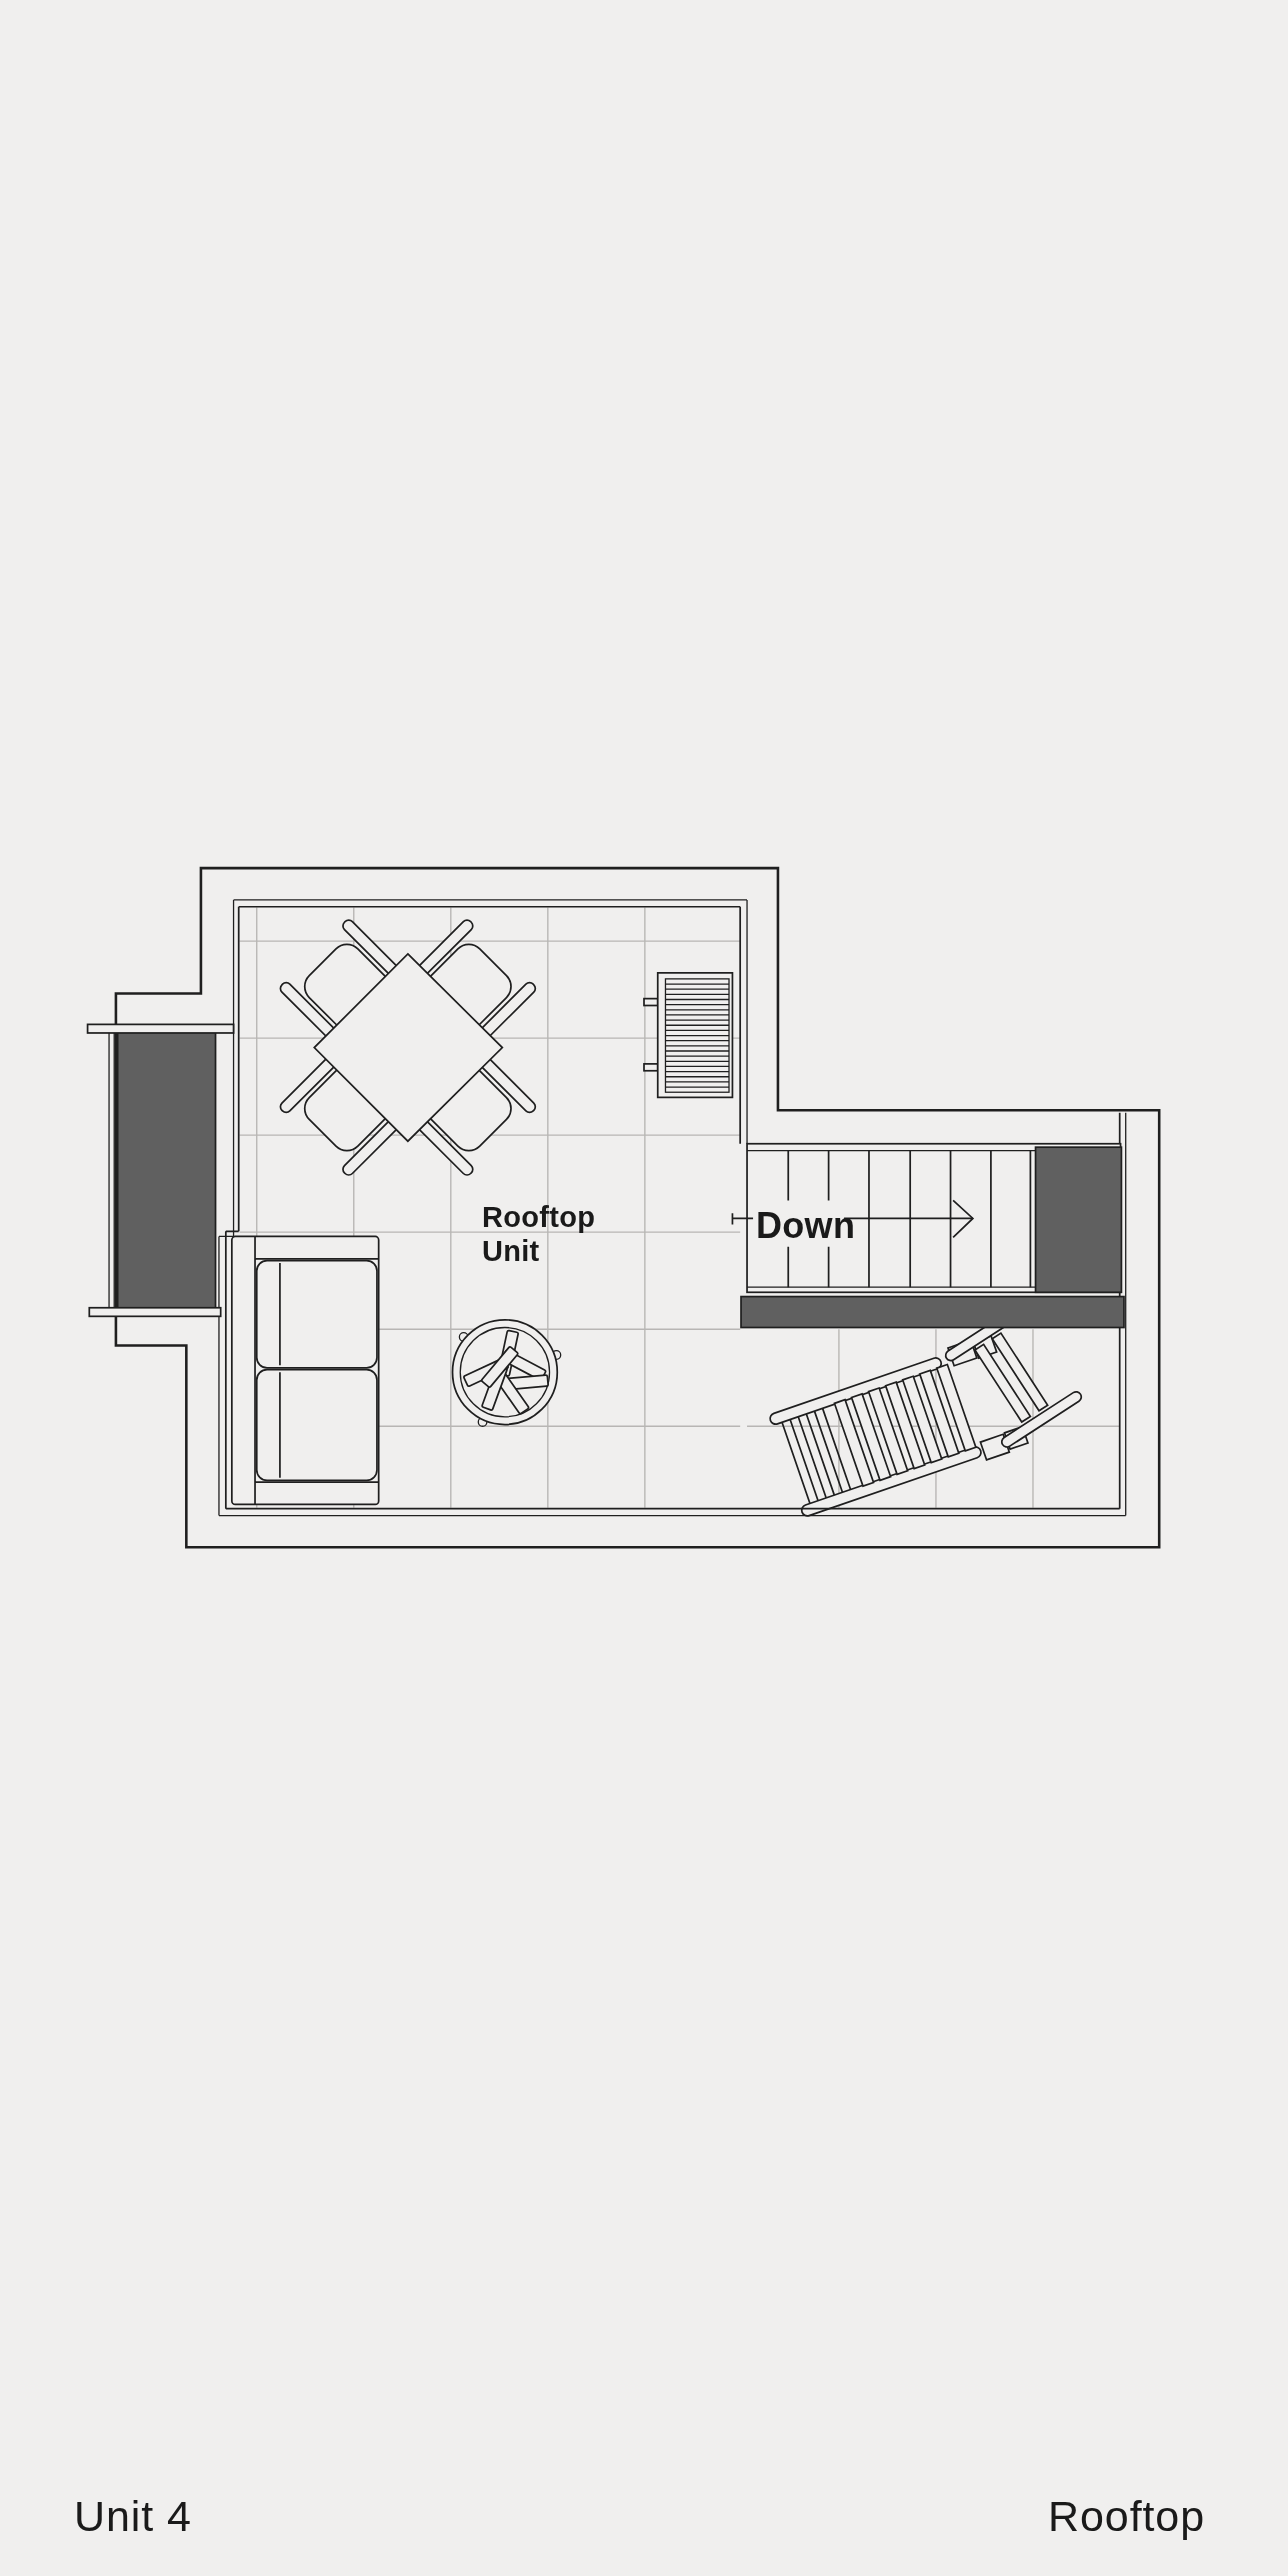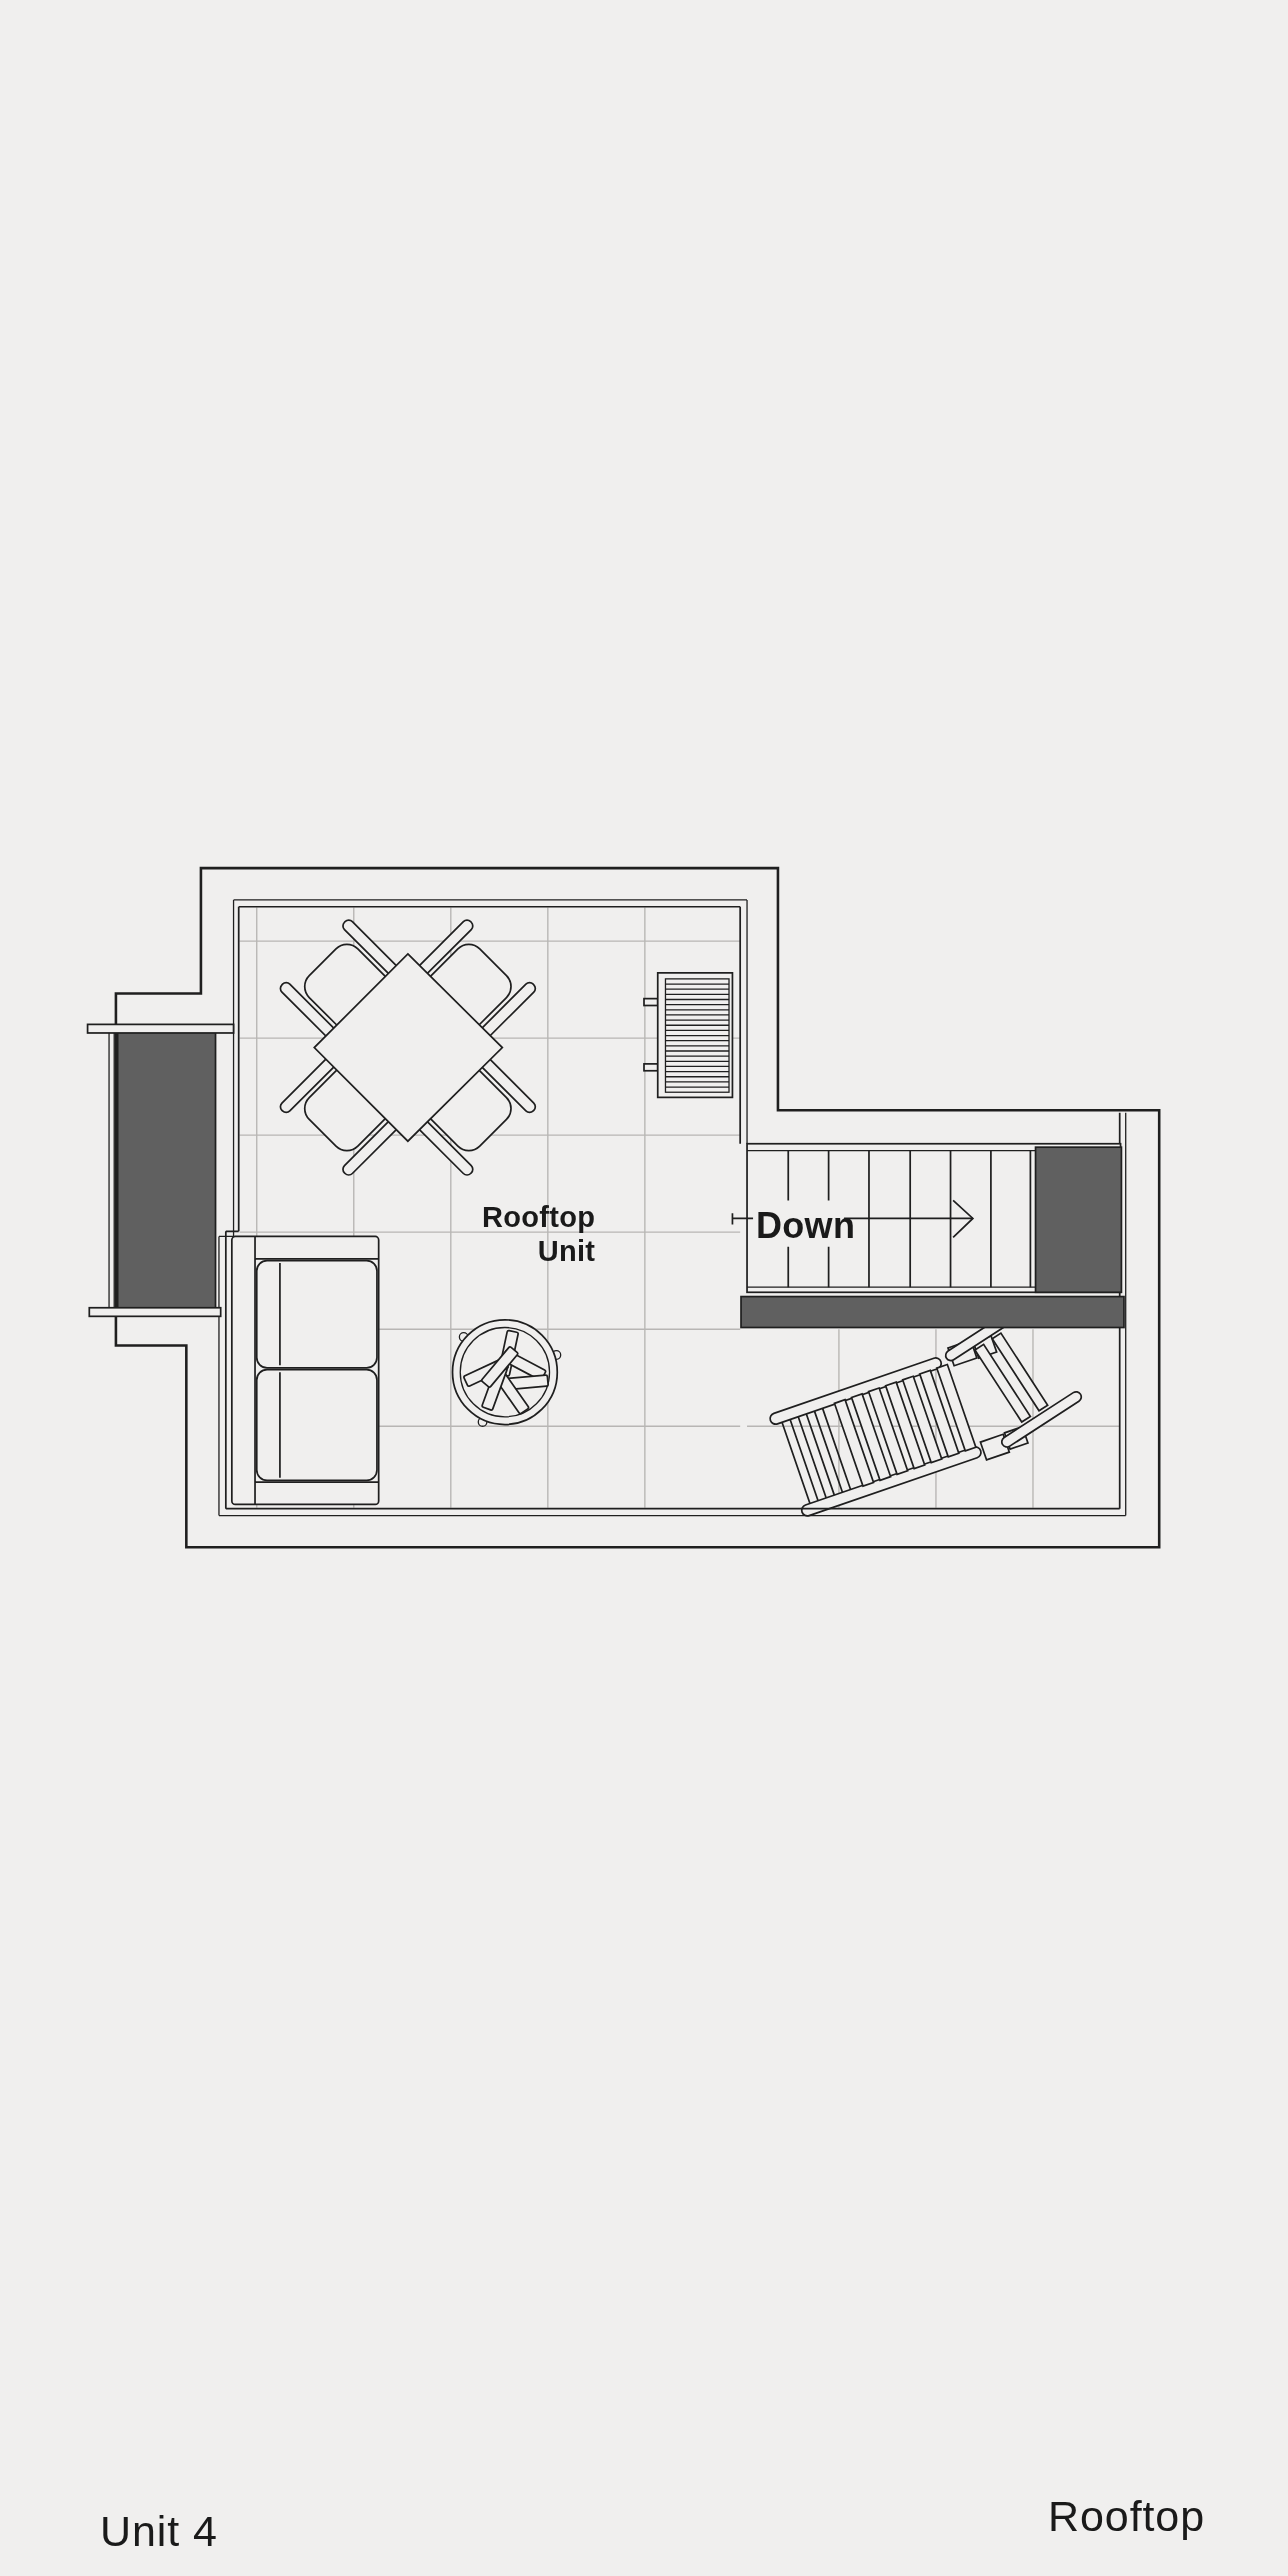--- a/index.html
+++ b/index.html
@@ -1,32 +1,32 @@
 <!DOCTYPE html>
 <html style="--floor: #f0efee; --line: #1f1f1f; --grid: #b8b6b4; --wall-fill: #606060; --text: #1a1a1a;font-size:13.7px"><head>
 <meta charset="utf-8">
 <style>
   html,body{margin:0;padding:0;}
   body{background:var(--floor,#f0efee);font-family:"Liberation Sans",sans-serif;}
-  .canvas{position:relative;width:1288px;height:2576px;background:var(--floor,#f0efee);overflow:hidden;text-align:right;}
+  .canvas{position:relative;width:1288px;height:2576px;background:var(--floor,#f0efee);overflow:hidden;}
   .canvas svg{position:absolute;left:0;top:0;}
 
   
   .ln{stroke:var(--line,#1f1f1f);stroke-width:2;fill:none;}
   .ln3{stroke:var(--line,#1f1f1f);stroke-width:3;fill:none;}
   .thin{stroke:var(--line,#1f1f1f);stroke-width:1.5;fill:none;}
   .f{fill:var(--floor,#f0efee);}
   .dark{fill:var(--wall-fill,#606060);stroke:var(--line,#1f1f1f);stroke-width:2;}
   .grid path{stroke:var(--grid,#b8b6b4);stroke-width:1.6;fill:none;}
 
   
   .lbl{position:absolute;color:var(--text,#1a1a1a);white-space:nowrap;}
   .room-label{left:482px;top:1200px;font-size:29px;line-height:34px;font-weight:700;letter-spacing:0.3px;}
   .down-label{left:756px;top:1205px;font-size:36px;font-weight:700;letter-spacing:0.3px;}
-  .unit-label{left:100px;top:2492px;font-size:43px;font-weight:400;letter-spacing:0.9px;margin-top:15px;}
+  .unit-label{left:74px;top:2492px;font-size:43px;font-weight:400;letter-spacing:0.9px;}
   .floor-label{right:83px;top:2492px;font-size:43px;font-weight:400;letter-spacing:0.9px;}
 </style>
 </head>
 <body>
 
 <div class="canvas">
 
   <svg width="1288" height="2576" viewBox="0 0 1500 3000">
 
     <g class="grid">

